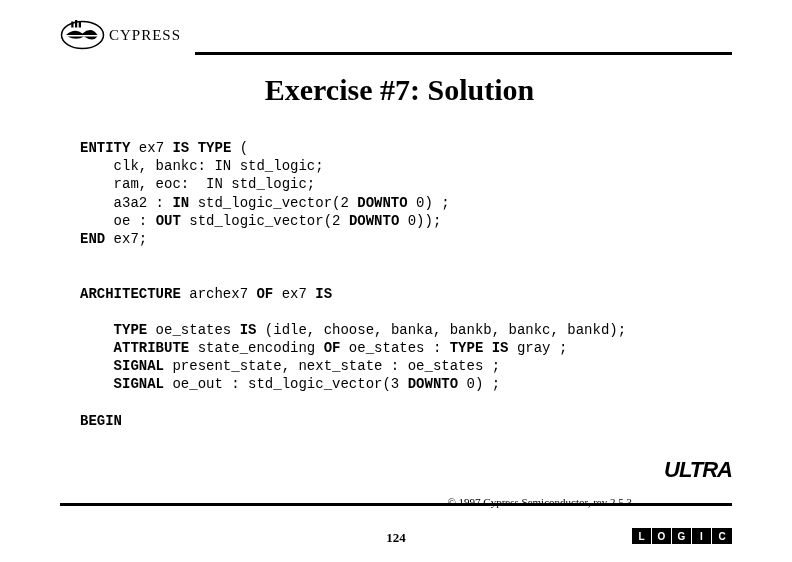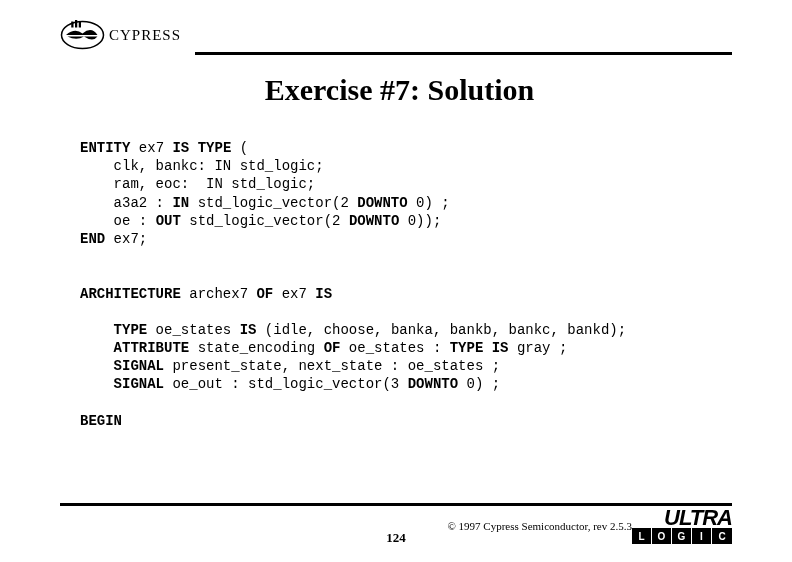--- a/index.html
+++ b/index.html
@@ -89,20 +89,21 @@
       font-family: Liberation Serif, serif;
       position: absolute;
       left: 50%;
       transform: translateX(-50%);
       bottom: -2px;
     }
     .ultra-logo {
       display: flex;
       flex-direction: column;
       align-items: flex-end;
+      gap: 48px;
     }
     .ultra-text {
       font-family: Arial, sans-serif;
       font-weight: 900;
       font-style: italic;
       font-size: 22px;
       letter-spacing: -1px;
       line-height: 0.9;
     }
     .ultra-sub {

